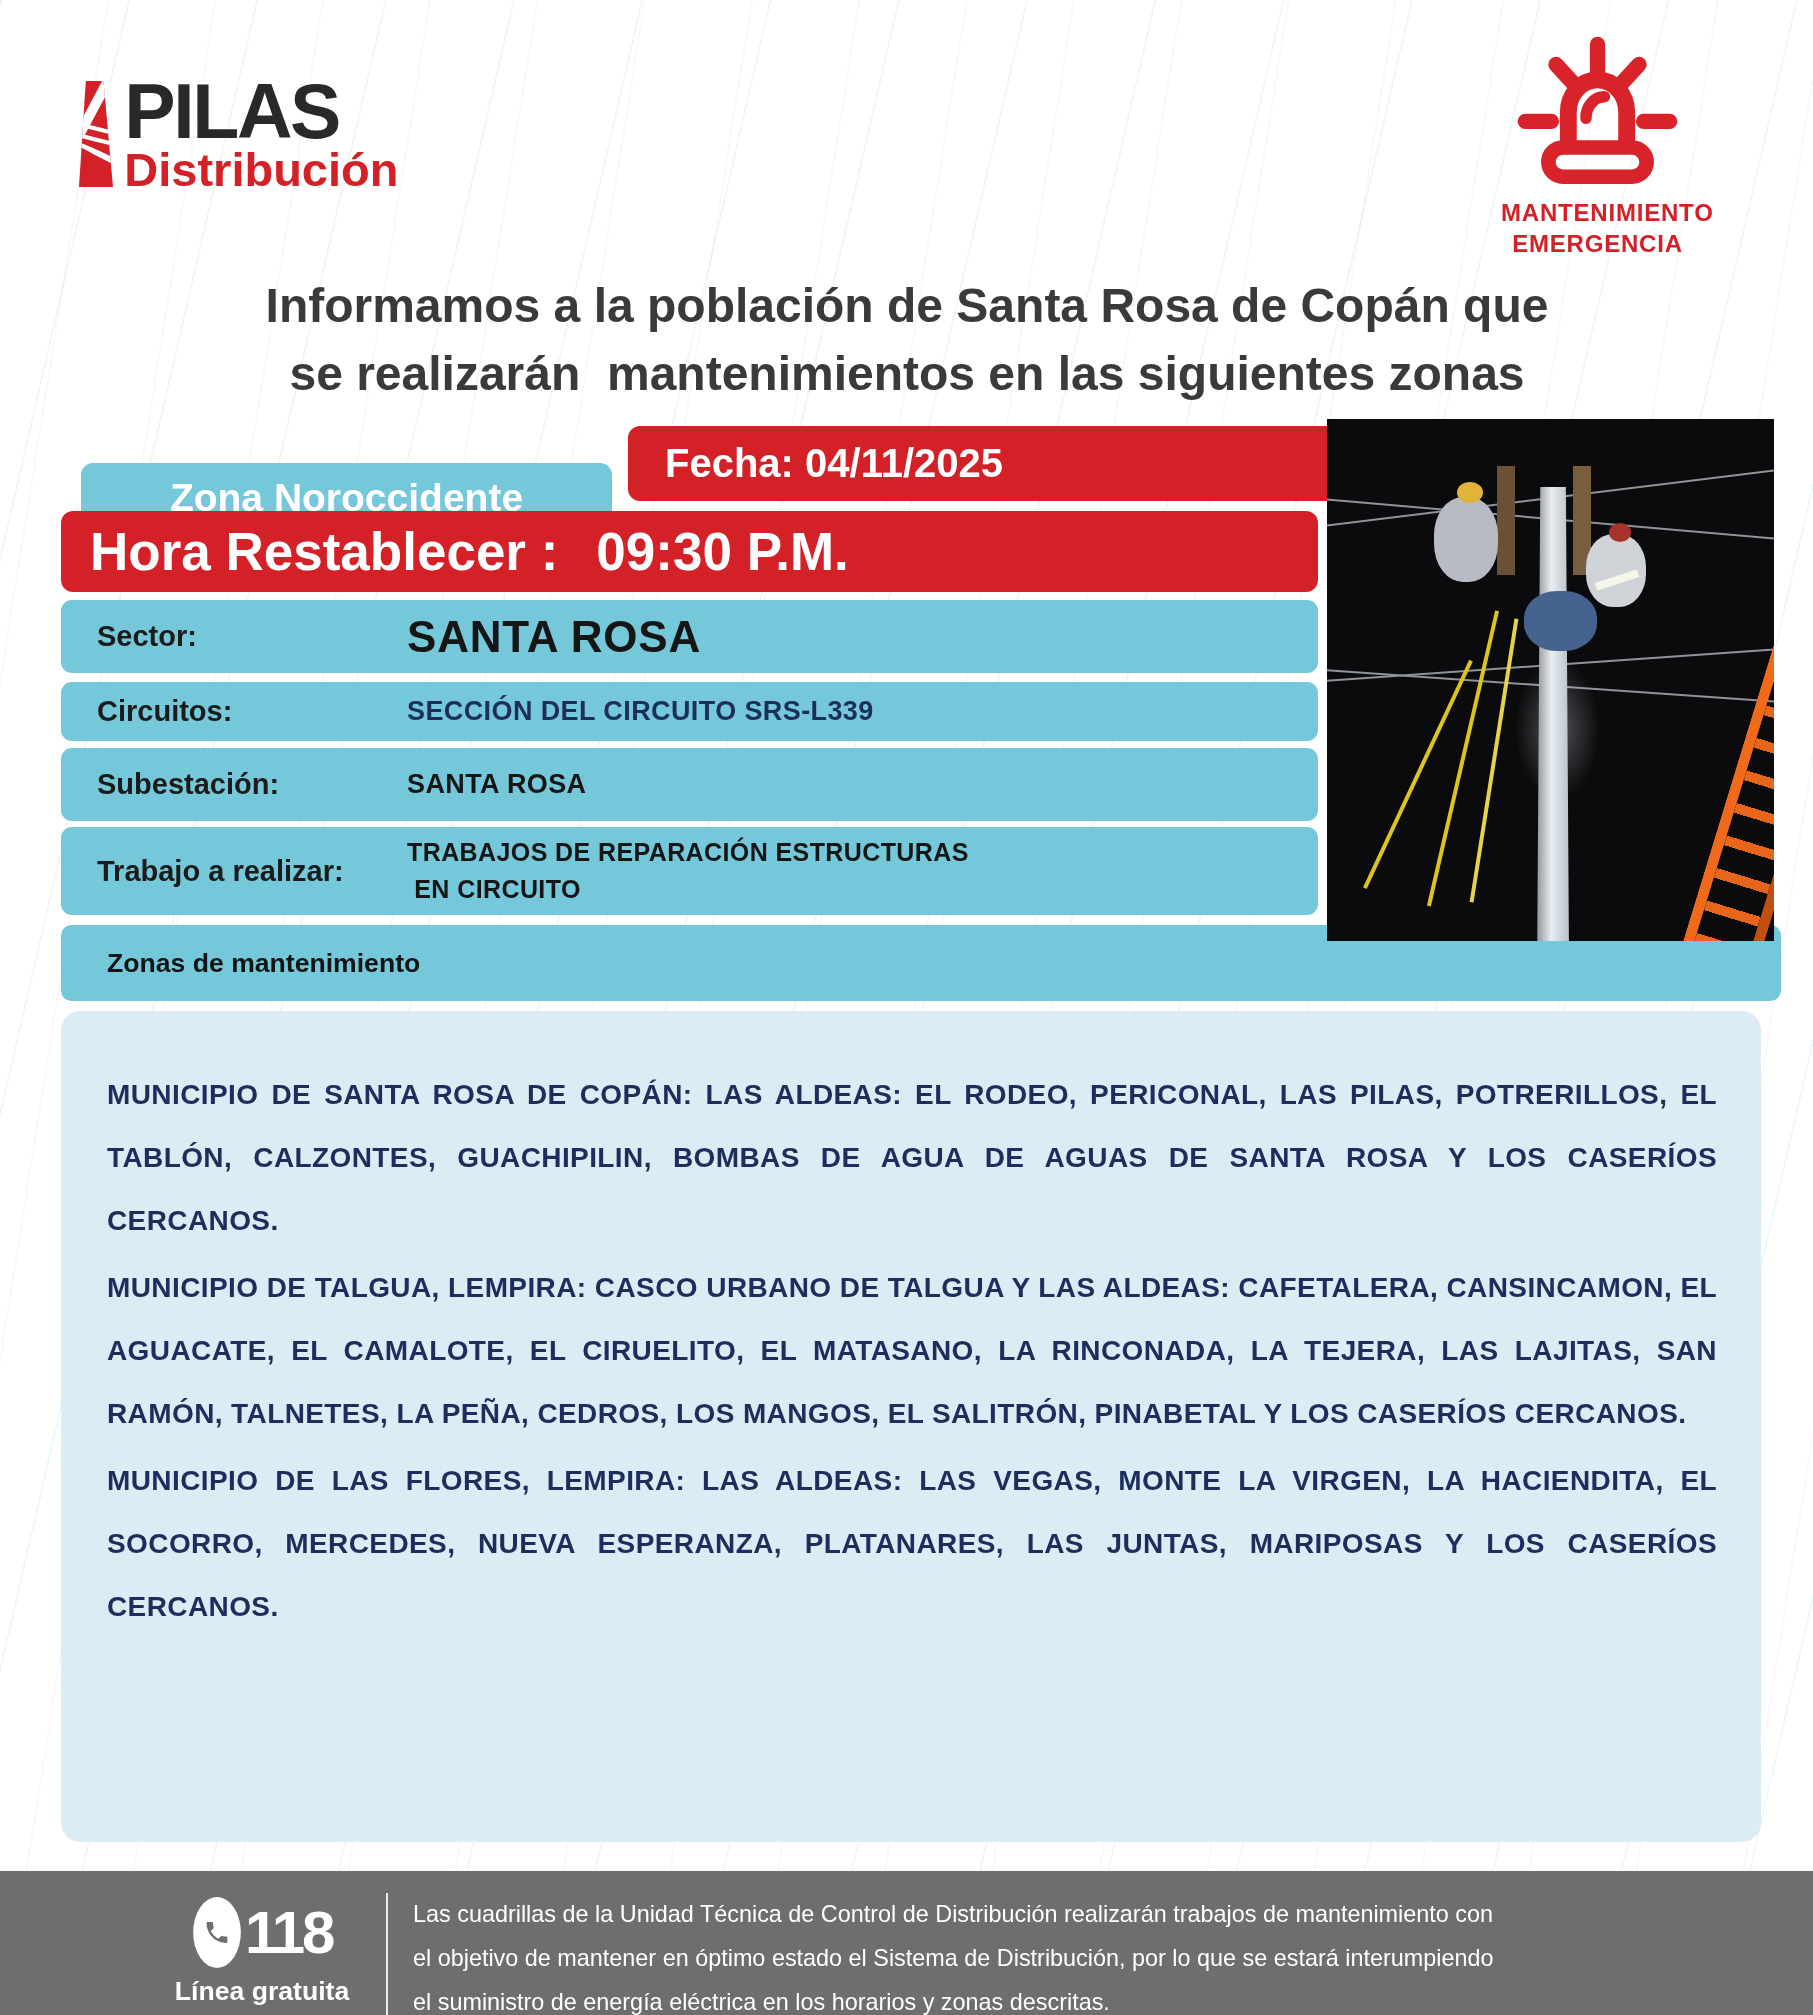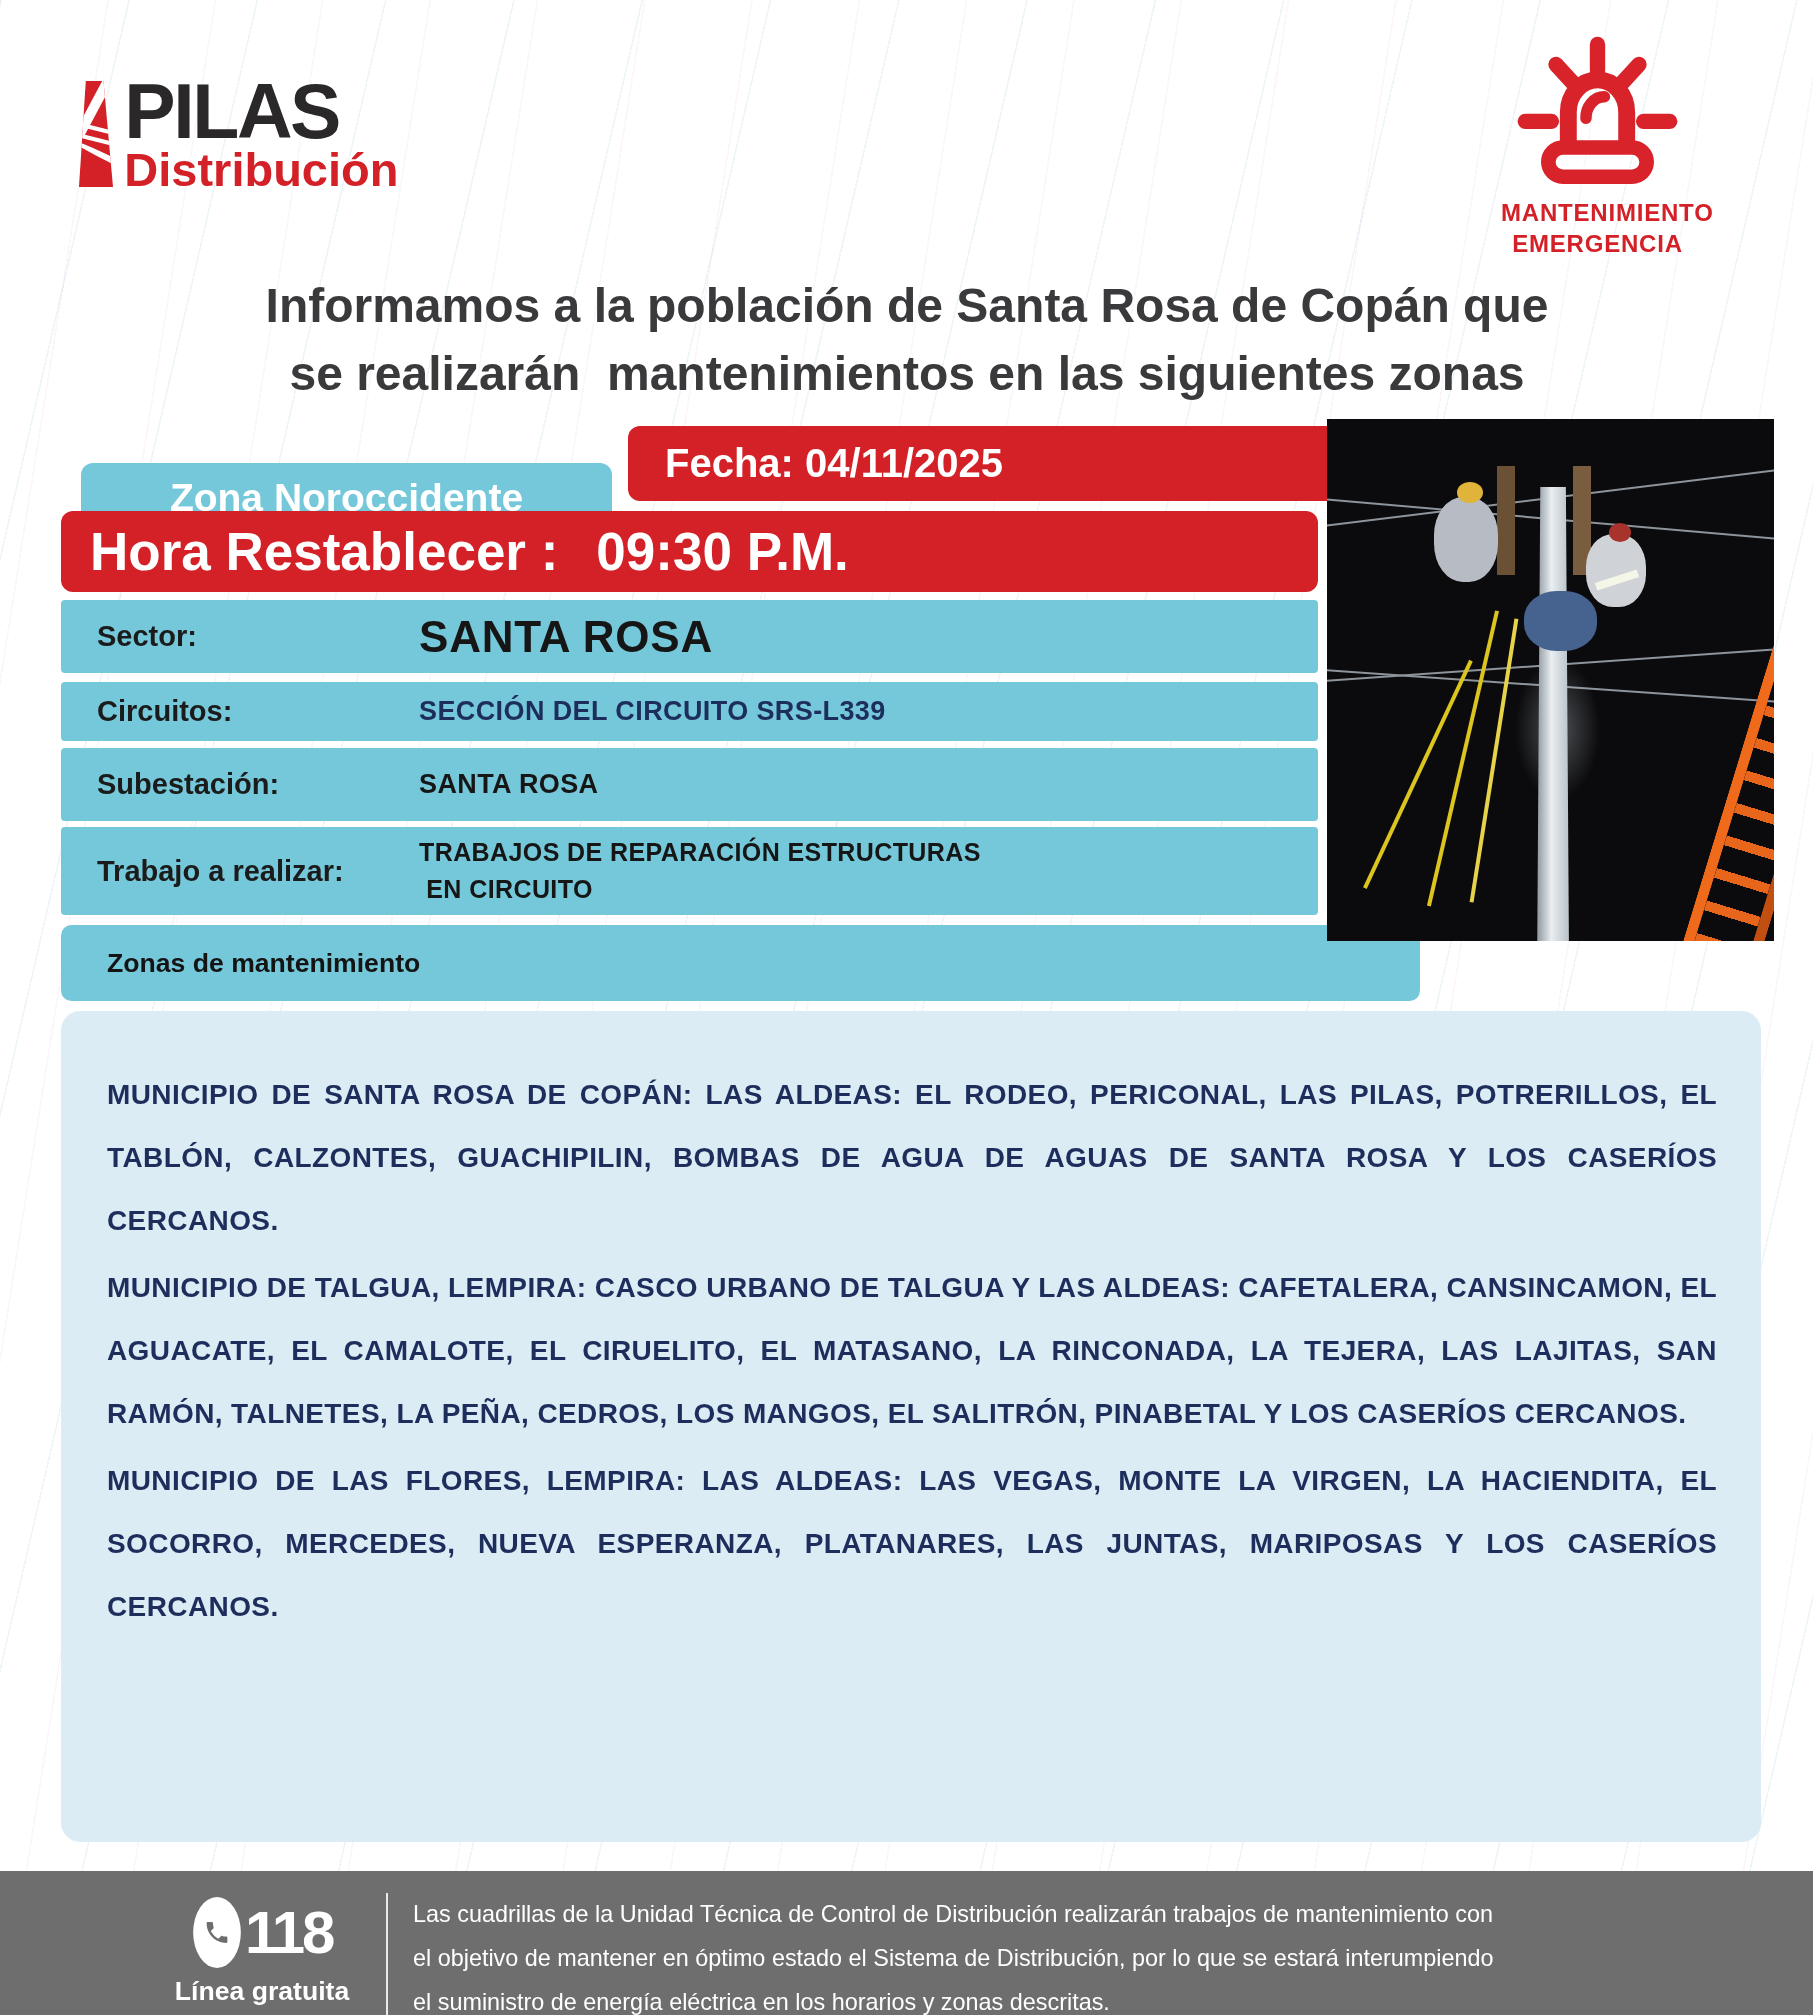--- a/index.html
+++ b/index.html
@@ -40,34 +40,34 @@
   .pill{position:absolute;border-radius:12px;display:flex;align-items:center;}
   .zone-pill{left:81px;top:428px;width:531px;height:69px;background:var(--cyan,#74c8d9);
     justify-content:center;font-size:39px;font-weight:600;color:#ffffff;margin-top:35px;}
   .date-pill{left:628px;top:426px;width:803px;height:75px;background:var(--brand-red,#da2128);
     padding-left:37px;font-size:40px;font-weight:700;color:#ffffff;box-sizing:border-box;}
   .hora-bar{left:61px;top:511px;width:1257px;height:81px;background:var(--brand-red,#da2128);
     padding-left:29px;font-size:53px;font-weight:700;color:#ffffff;box-sizing:border-box;}
   .hora-bar .time{margin-left:38px;}
   
   .row{position:absolute;left:61px;width:1257px;background:var(--cyan,#74c8d9);
-    border-radius:4px;display:flex;align-items:center;padding-left:36px;box-sizing:border-box;gap:12px;}
+    border-radius:11px;display:flex;align-items:center;padding-left:36px;box-sizing:border-box;}
   .row .lbl{width:310px;flex:0 0 auto;font-weight:800;color:#1b1b1b;font-size:29px;}
   .row-sector{top:600px;height:73px;}
   .row-sector .val{font-size:44px;font-weight:600;color:#161616;letter-spacing:0.8px;}
   .row-circuitos{top:682px;height:59px;}
   .row-circuitos .val{font-size:27px;font-weight:600;color:var(--navy,#1d2e5c);letter-spacing:0.4px;}
   .row-subestacion{top:748px;height:73px;}
   .row-subestacion .val{font-size:27px;font-weight:600;color:#161616;letter-spacing:0.4px;}
   .row-trabajo{top:827px;height:88px;}
   .row-trabajo .vals{display:flex;flex-direction:column;gap:7.3px;}
   .row-trabajo .val{font-size:25px;font-weight:600;color:#161616;letter-spacing:0.4px;}
   .row-trabajo .val2{padding-left:7.3px;}
   
-  .zones-header{position:absolute;left:61px;top:925px;width:1359px;height:76px;
+  .zones-header{position:absolute;left:61px;top:925px;width:1720px;height:76px;
     background:var(--cyan,#74c8d9);border-radius:10.5px;display:flex;align-items:center;
     padding-left:46px;box-sizing:border-box;font-size:26.6px;font-weight:800;color:#141414;}
   .zones-box{position:absolute;left:61px;top:1011px;width:1700px;height:831px;
     background:var(--light-blue,#dcecf5);border-radius:19.3px;box-sizing:border-box;
     padding:48px 40px 0 42px;}
   .zones-box p{margin:4px;font-size:28px;line-height:63px;font-weight:600;
     color:var(--navy,#1d2e5c);text-align:justify;letter-spacing:0.4px;}
   
   .photo{position:absolute;left:1327px;top:419px;width:447px;height:522px;
     background:#0b0b0d;overflow:hidden;}

